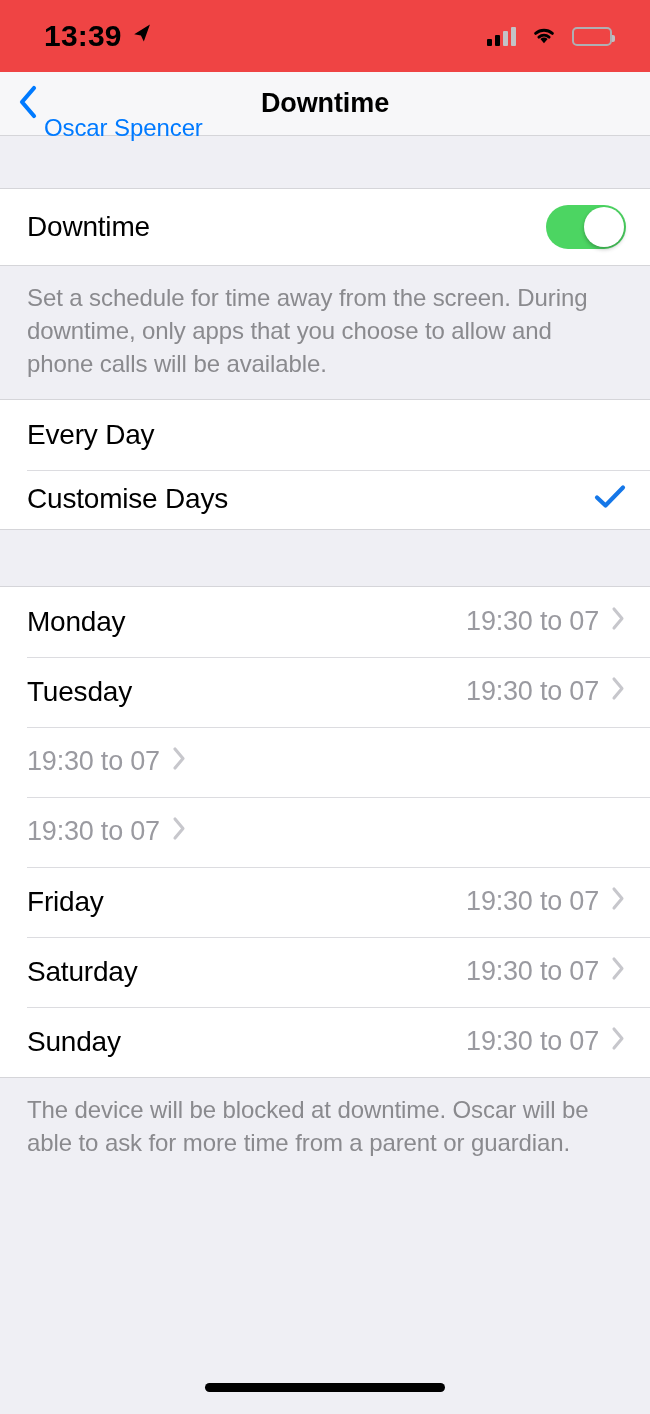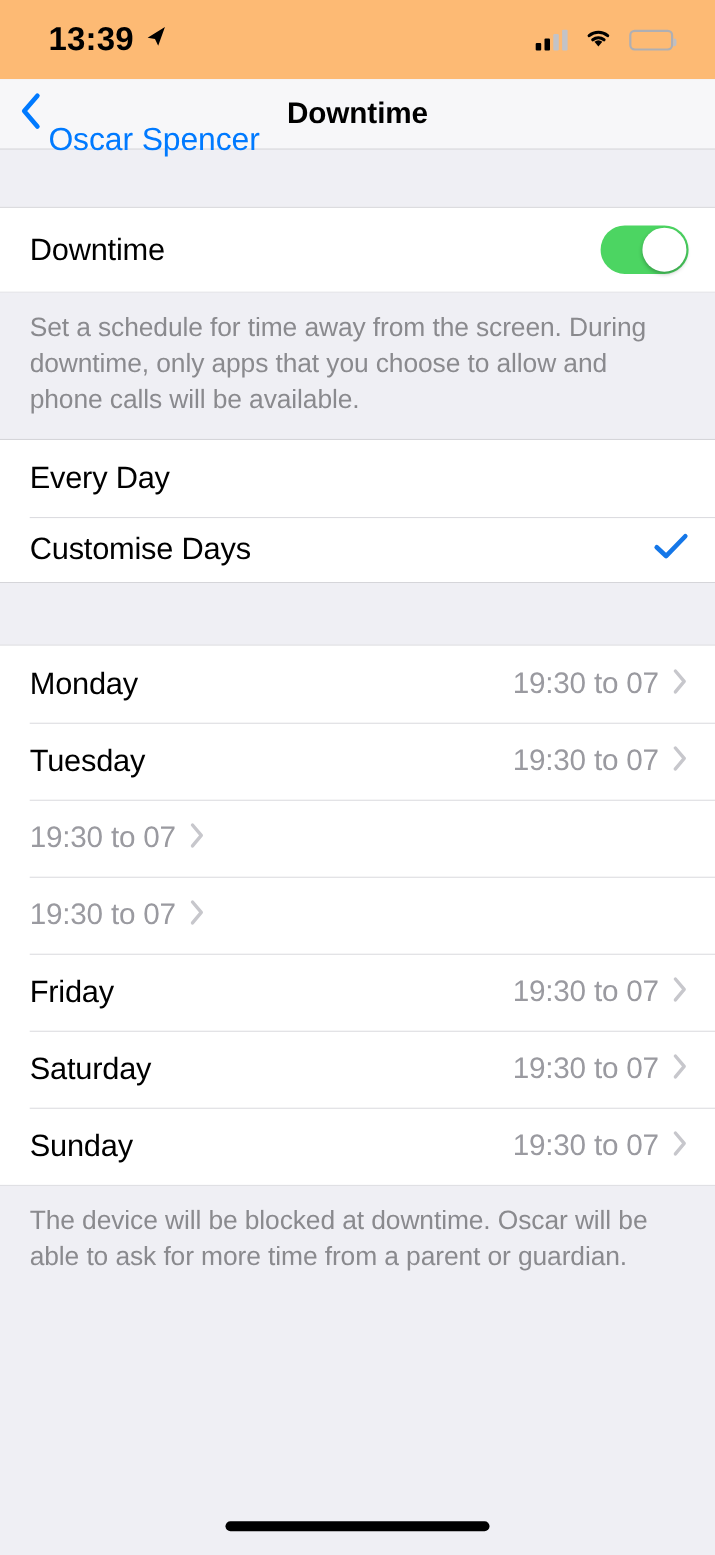--- a/index.html
+++ b/index.html
@@ -9,21 +9,21 @@
     font-family:"Liberation Sans", sans-serif;
     -webkit-font-smoothing:antialiased;
     overflow:hidden;
   }
   .screen { position:relative; width:650px; height:1414px; background:#EFEFF4; }
 
   
   .status-bar {
     height:72px; display:flex; align-items:center;
     justify-content:space-between; padding:0 38px 0 44px;
-    background:#fdba74;
+    background:#ef4444;
   }
   .status-left { display:flex; align-items:center; gap:9px; }
   .status-time { font-size:30px; font-weight:600; color:#000; letter-spacing:0.2px; }
   .loc-arrow { display:block; }
   .status-right { display:flex; align-items:center; gap:14px; }
   .bars { display:flex; align-items:flex-end; gap:3px; height:20px; }
   .bars i { width:5px; background:#000; border-radius:1px; display:block; }
   .bars i:nth-child(1){ height:7px; }
   .bars i:nth-child(2){ height:11px; }
   .bars i:nth-child(3){ height:15px; background:#C3C3C7; }
@@ -35,38 +35,38 @@
               background:#BFBFC3; border-radius:0 2px 2px 0; }
 
   
   .nav-bar {
     height:64px; background:#F7F7F9; display:flex; align-items:center;
     position:relative; border-bottom:1px solid #D5D5D9;
   }
   .back-btn { display:flex; align-items:center; gap:6px; padding-left:18px;
               cursor:pointer; }
   .back-chevron { display:block; }
-  .back-label { font-size:29px; color:#007AFF; letter-spacing:-0.1px;margin-top:48px; }
+  .back-label { font-size:24px; color:#007AFF; letter-spacing:-0.1px;margin-top:48px; }
   .nav-title { position:absolute; left:0; right:0; text-align:center;
                font-size:27px; font-weight:700; color:#000; pointer-events:none;
                letter-spacing:-0.1px; }
 
   
   .gap { background:#EFEFF4; }
   .group { background:#FFFFFF; border-top:1px solid #D5D5D9;
            border-bottom:1px solid #D5D5D9; }
   .row { display:flex; align-items:center; justify-content:space-between;
          height:72px; padding:0 24px 0 27px; background:#FFFFFF;
          position:relative; cursor:pointer; }
   .row + .row::before {
     content:""; position:absolute; top:0; left:27px; right:0; height:1px;
     background:#DCDCE0;
   }
   .row-label { font-size:28px; color:#000; letter-spacing:-0.2px; }
-  .row-right { display:flex; align-items:center; gap:12px; }
+  .row-right { display:flex; gap:12px; }
   .row-value { font-size:27px; color:#9A9AA0; letter-spacing:-0.2px; }
 
   
   .note { background:#EFEFF4; padding:16px 30px 22px 27px;
           font-size:24px; line-height:1.37; color:#8A8A8E; letter-spacing:-0.1px; }
 
   
   .switch { width:80px; height:44px; border-radius:22px; background:#4CD562;
             position:relative; flex:none; cursor:pointer; }
   .switch .knob { position:absolute; top:2px; left:38px; width:40px; height:40px;

